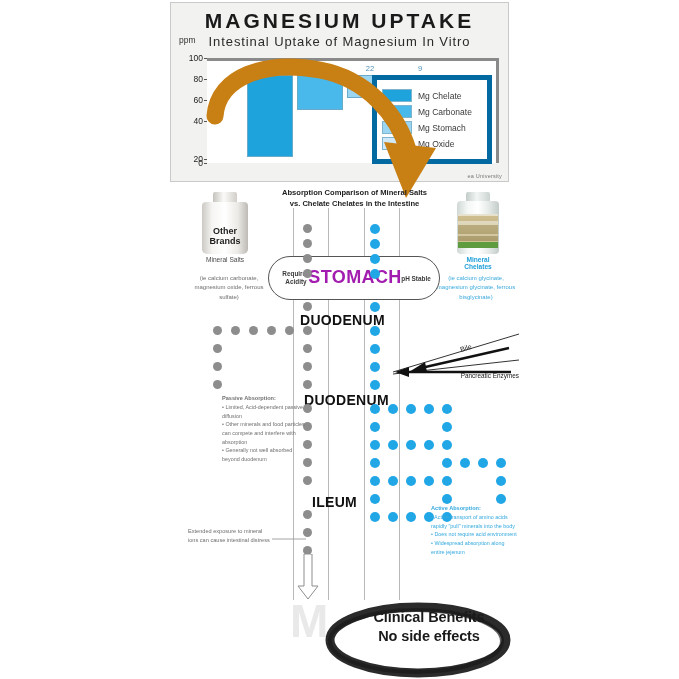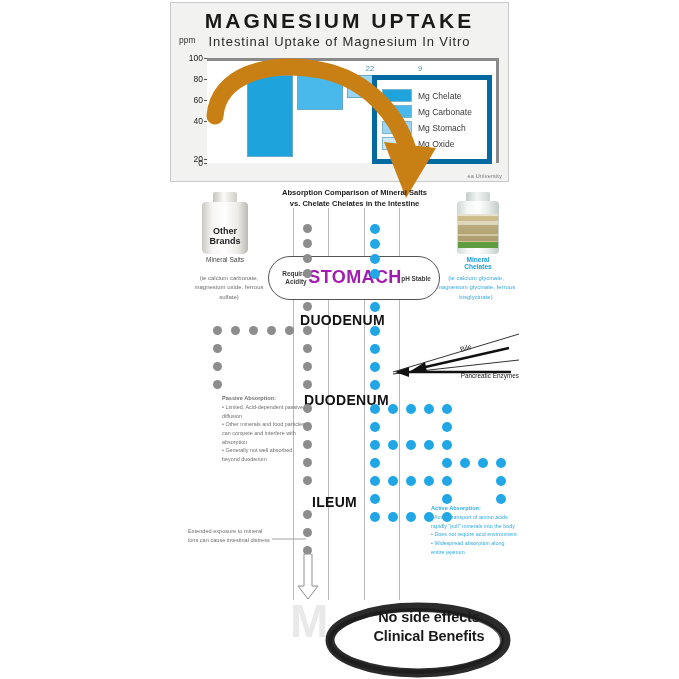--- a/index.html
+++ b/index.html
@@ -424,18 +424,18 @@
   <div class="conclusion">
     <div class="ghost-m">M</div>
 
     <svg class="ring" viewBox="0 0 195 79">
       <ellipse cx="100" cy="40" rx="88" ry="33" fill="none" stroke="#2b2b2b" stroke-width="9"></ellipse>
       <ellipse cx="98" cy="41" rx="86" ry="31" fill="none" stroke="#1a1a1a" stroke-width="4" opacity="0.7"></ellipse>
     </svg>
 
 
     <div class="concl-col concl-right">
+      <div class="concl-line">Clinical Benefits</div>
       <div class="concl-line">No side effects</div>
-      <div class="concl-line">Clinical Benefits</div>
     </div>
   </div>
 
 </div>
 
 </body></html>

